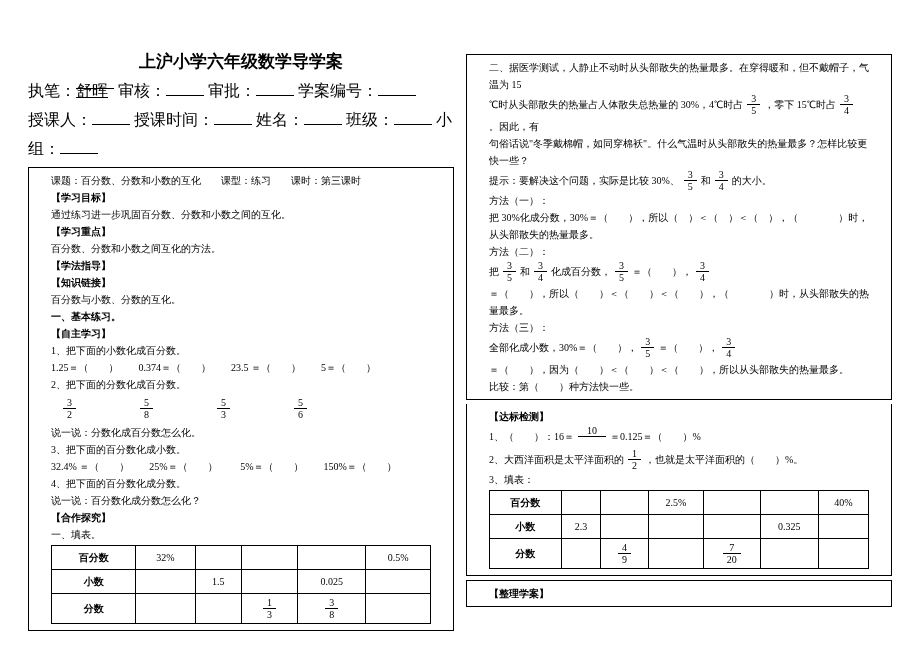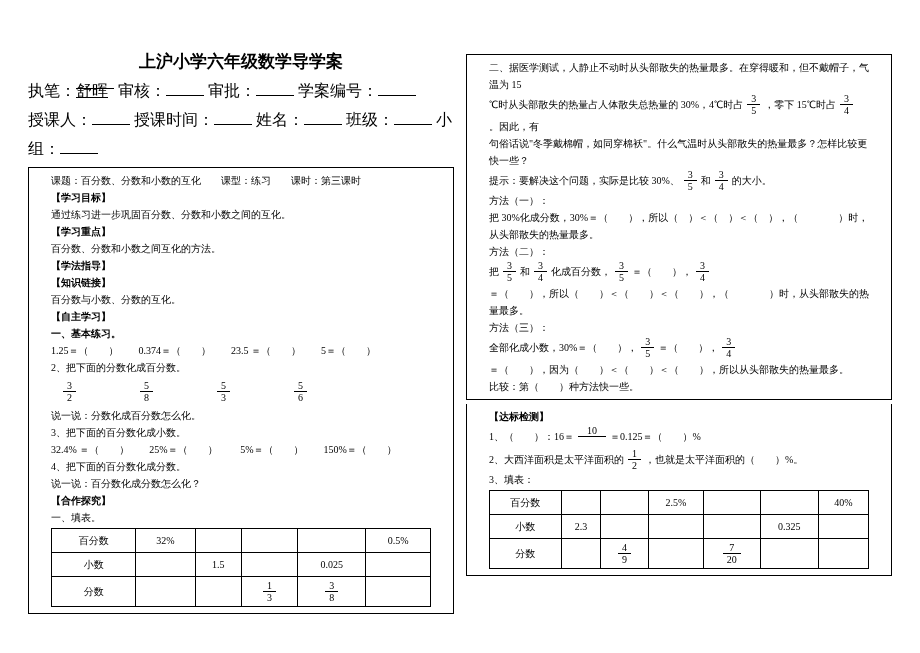--- a/index.html
+++ b/index.html
@@ -65,21 +65,21 @@
       font-size: 10px;
       margin: 2px 0;
     }
     table.grid td, table.grid th {
       border: 1px solid #000;
       padding: 3px 4px;
       text-align: center;
       height: 18px;
     }
     table.grid th {
-      font-weight: normal;
+      font-weight: bold;
       margin-top: 28px;
     }
     .spaced span { display: inline-block; margin-right: 30px; }
     .col-right .boxed { border-top: 1px solid #000; }
     .col-right > .boxed:first-child { border-top: 1px solid #000; }
     .no-top { border-top: none !important; }
     .inline-frac-line { display: flex; align-items: center; flex-wrap: wrap; gap: 2px; }
   </style>
 </head>
 <body>
@@ -110,23 +110,24 @@
       <div>通过练习进一步巩固百分数、分数和小数之间的互化。</div>
 
       <div class="section-label">【学习重点】</div>
       <div>百分数、分数和小数之间互化的方法。</div>
 
       <div class="section-label">【学法指导】</div>
 
       <div class="section-label">【知识链接】</div>
       <div>百分数与小数、分数的互化。</div>
 
+      <div class="section-label">一、基本练习。</div>
       <div class="section-label">【自主学习】</div>
-      <div class="section-label">一、基本练习。</div>
-
+
+      <div>1、把下面的小数化成百分数。</div>
       <div>1.25＝（　　）　　0.374＝（　　）　　23.5 ＝（　　）　　5＝（　　）</div>
 
       <div>2、把下面的分数化成百分数。</div>
       <div class="frac-row">
         <span class="fraction">
             <span class="num">3</span>
             <span class="den">2</span>
           </span>
         <span class="fraction">
             <span class="num">5</span>
@@ -305,15 +306,18 @@
           <td><span class="fraction"><span class="num">4</span><span class="den">9</span></span></td>
           <td></td>
           <td><span class="fraction"><span class="num">7</span><span class="den">20</span></span></td>
           <td></td>
           <td></td>
         </tr>
       </tbody>
         </table>
     </div>
 
+    <div class="boxed" style="border-top:1px solid #000;">
+      <div class="section-label">【整理学案】</div>
+    </div>
   </div>
 
 </div>
 
 </body></html>

